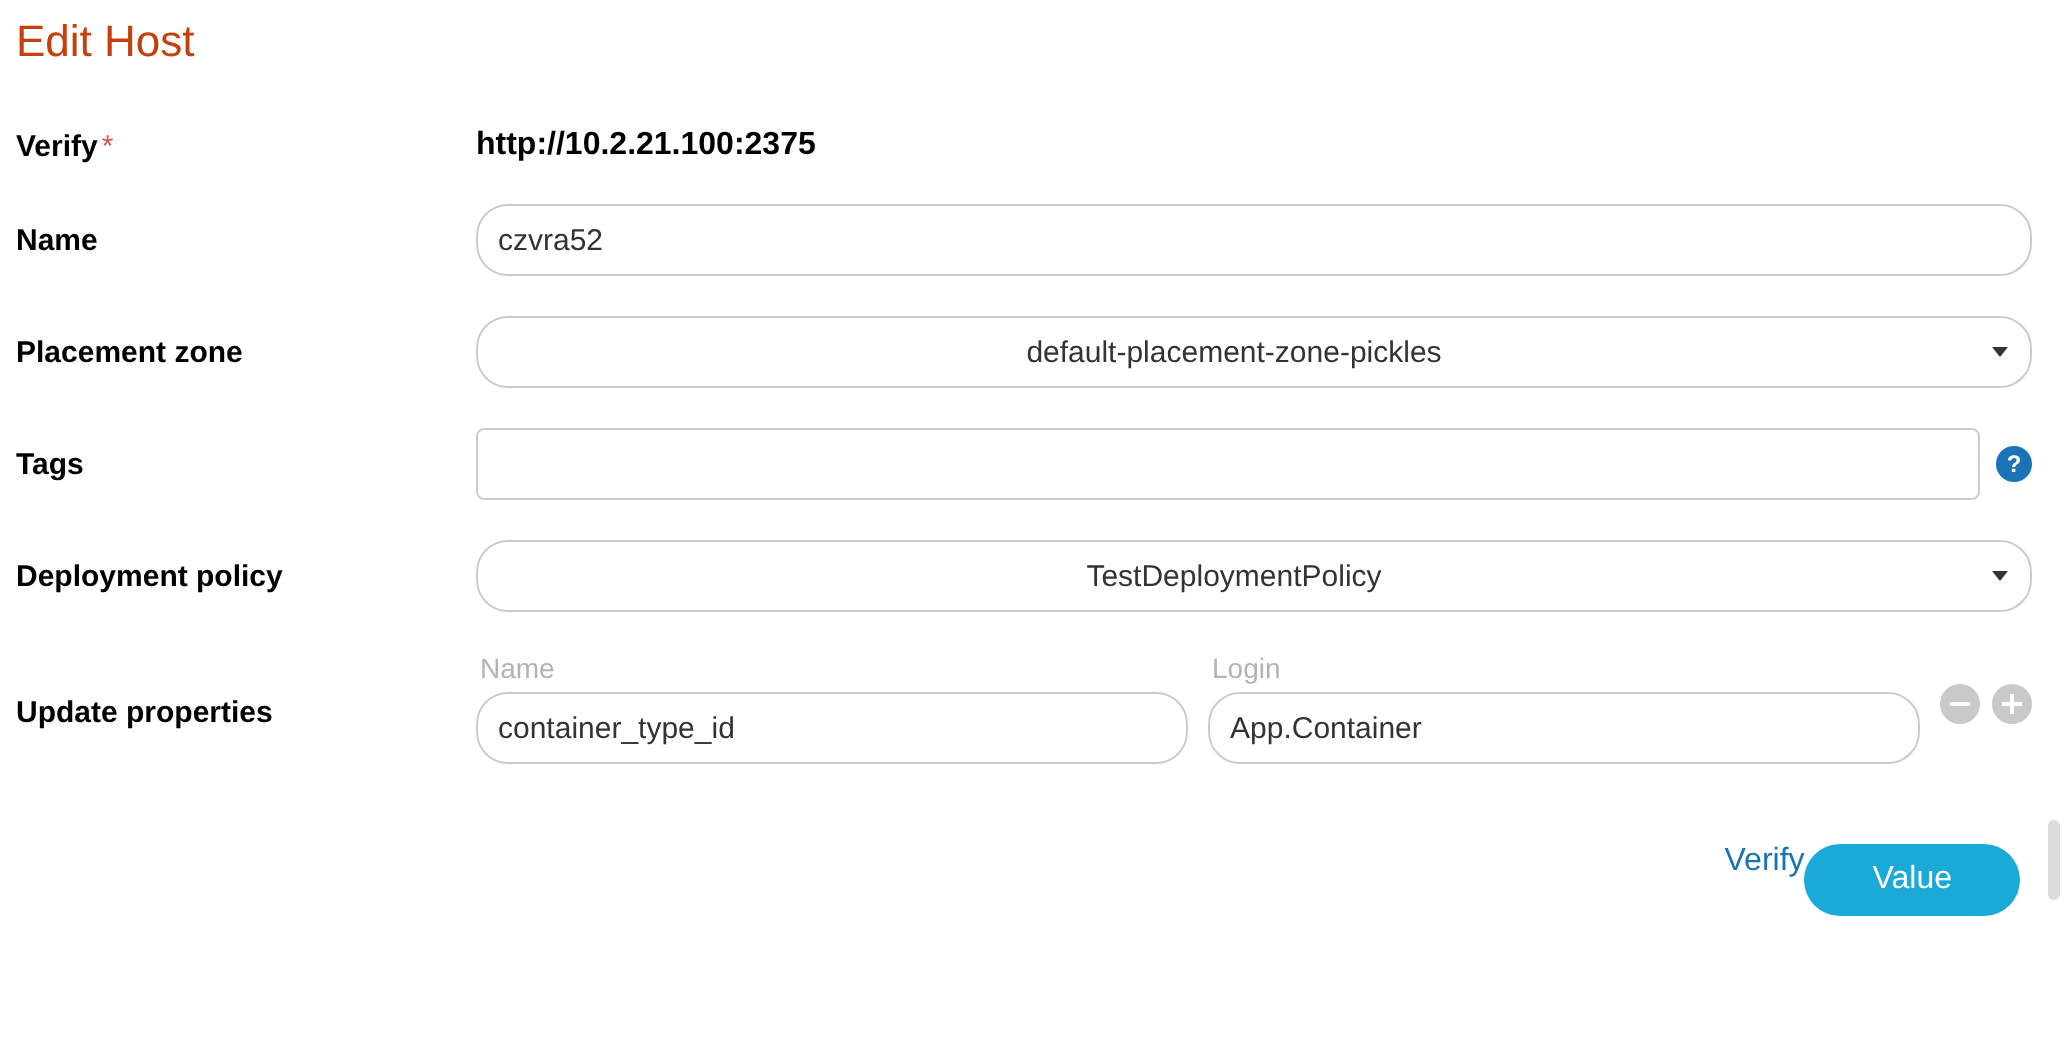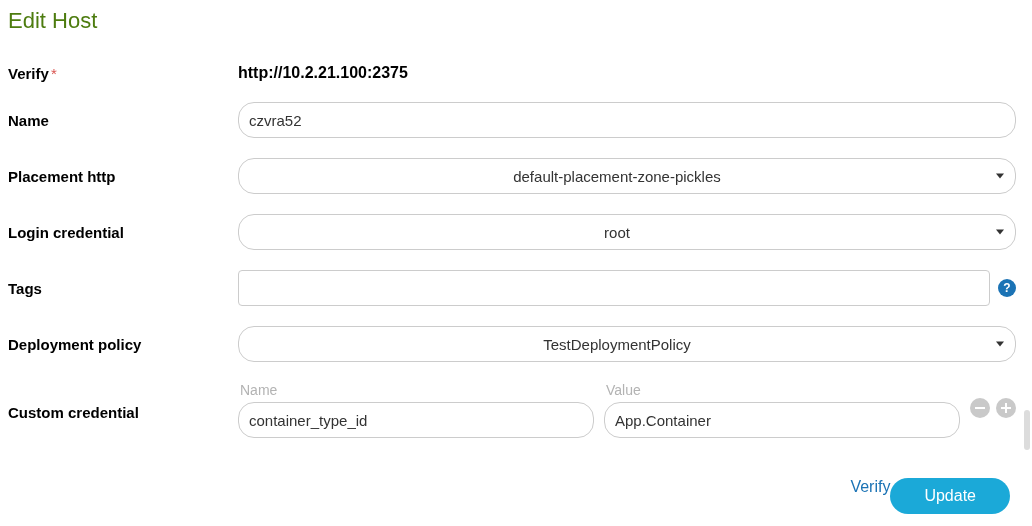--- a/index.html
+++ b/index.html
@@ -7,21 +7,21 @@
     margin: 0;
     padding: 8px 16px 16px 8px;
     font-family: -apple-system, BlinkMacSystemFont, "Segoe UI", "Helvetica Neue", Arial, sans-serif;
     color: #333;
     background: #fff;
     width: 1032px;
   }
   .page-title {
     font-size: 22px;
     font-weight: 400;
-    color: #4d7c0f;
+    color: #c2410c;
     margin: 0 0 30px 0;
   }
   .form { display: block; }
   .row {
     display: flex;
     align-items: center;
     margin-bottom: 20px;
   }
   .label-col {
     width: 185px;
@@ -168,38 +168,29 @@
   </div>
 
   <div class="row">
     <div class="label-col">Name</div>
     <div class="value-col">
       <input class="text-input" type="text" value="czvra52" style="">
     </div>
   </div>
 
   <div class="row">
-    <div class="label-col">Placement http</div>
+    <div class="label-col">Placement zone</div>
     <div class="value-col">
       <div class="select-wrap">
         <input class="text-input" type="text" readonly="" value="default-placement-zone-pickles" style="">
         <span class="caret"></span>
       </div>
     </div>
   </div>
 
-  <div class="row">
-    <div class="label-col">Login credential</div>
-    <div class="value-col">
-      <div class="select-wrap">
-        <input class="text-input" type="text" readonly="" value="root" style="">
-        <span class="caret"></span>
-      </div>
-    </div>
-  </div>
 
   <div class="row tags-row">
     <div class="label-col">Tags</div>
     <div class="value-col">
       <div class="tags-input"></div>
       <span class="help-icon">
         <svg viewBox="0 0 18 18" width="18" height="18">
             <circle cx="9" cy="9" r="9"></circle>
             <text x="9" y="13" text-anchor="middle">?</text>
           </svg>
@@ -211,44 +202,44 @@
     <div class="label-col">Deployment policy</div>
     <div class="value-col">
       <div class="select-wrap">
         <input class="text-input" type="text" readonly="" value="TestDeploymentPolicy" style="">
         <span class="caret"></span>
       </div>
     </div>
   </div>
 
   <div class="row cp-row">
-    <div class="label-col" style="padding-top:22px">Custom credential</div>
+    <div class="label-col" style="padding-top:22px">Update properties</div>
     <div class="value-col">
       <div class="cp-pair-wrap">
         <div class="cp-side">
           <div class="cp-header">Name</div>
           <input class="text-input" type="text" value="container_type_id" style="">
         </div>
         <div class="cp-side">
-          <div class="cp-header">Value</div>
+          <div class="cp-header">Login</div>
           <input class="text-input" type="text" value="App.Container" style="">
         </div>
       </div>
       <div class="cp-actions">
         <div class="circ-btn">
           <span class="bar-h"></span>
         </div>
         <div class="circ-btn">
           <span class="bar-h"></span>
           <span class="bar-v"></span>
         </div>
       </div>
     </div>
   </div>
 
 </div>
 
 <div class="footer">
   <span class="verify-link">Verify</span>
-  <button class="update-btn">Update</button>
+  <button class="update-btn">Value</button>
 </div>
 
 <div class="scroll-hint"></div>
 
 </body></html>

